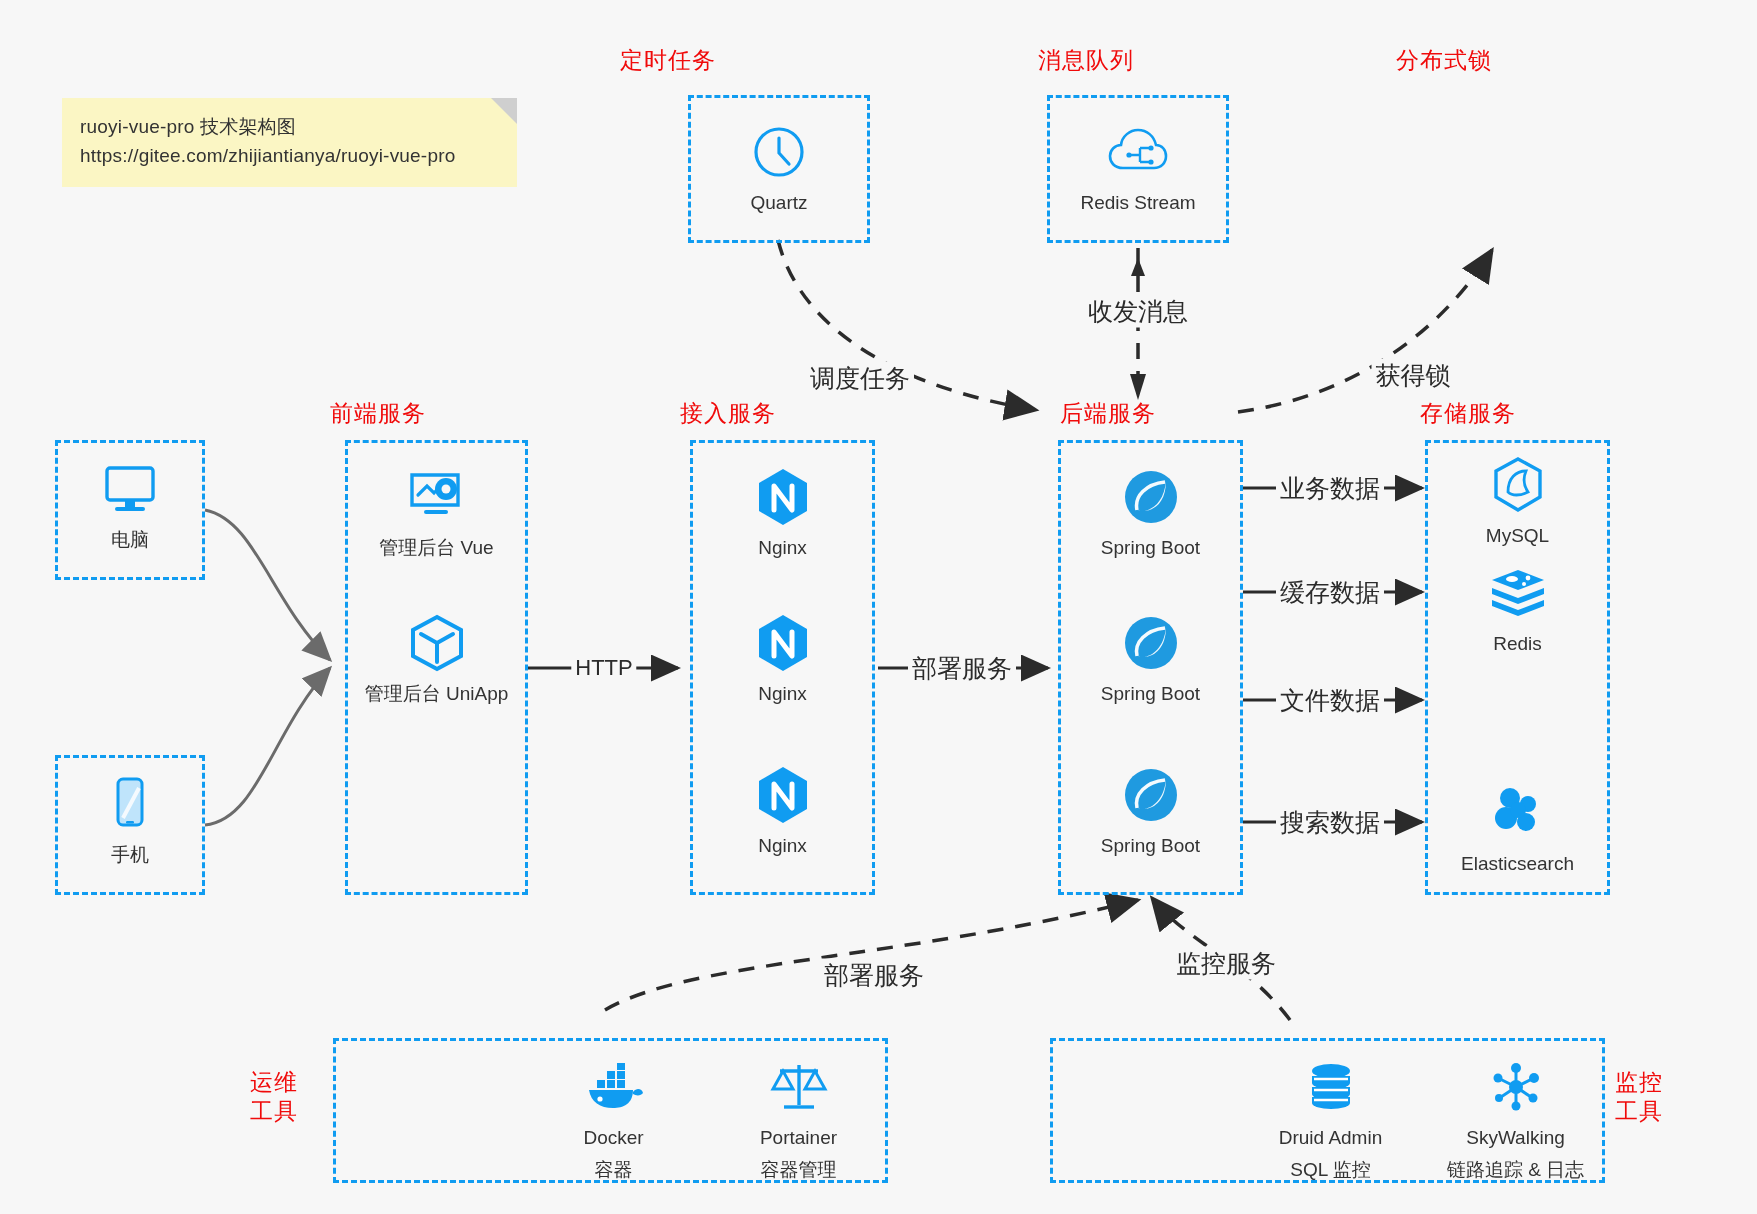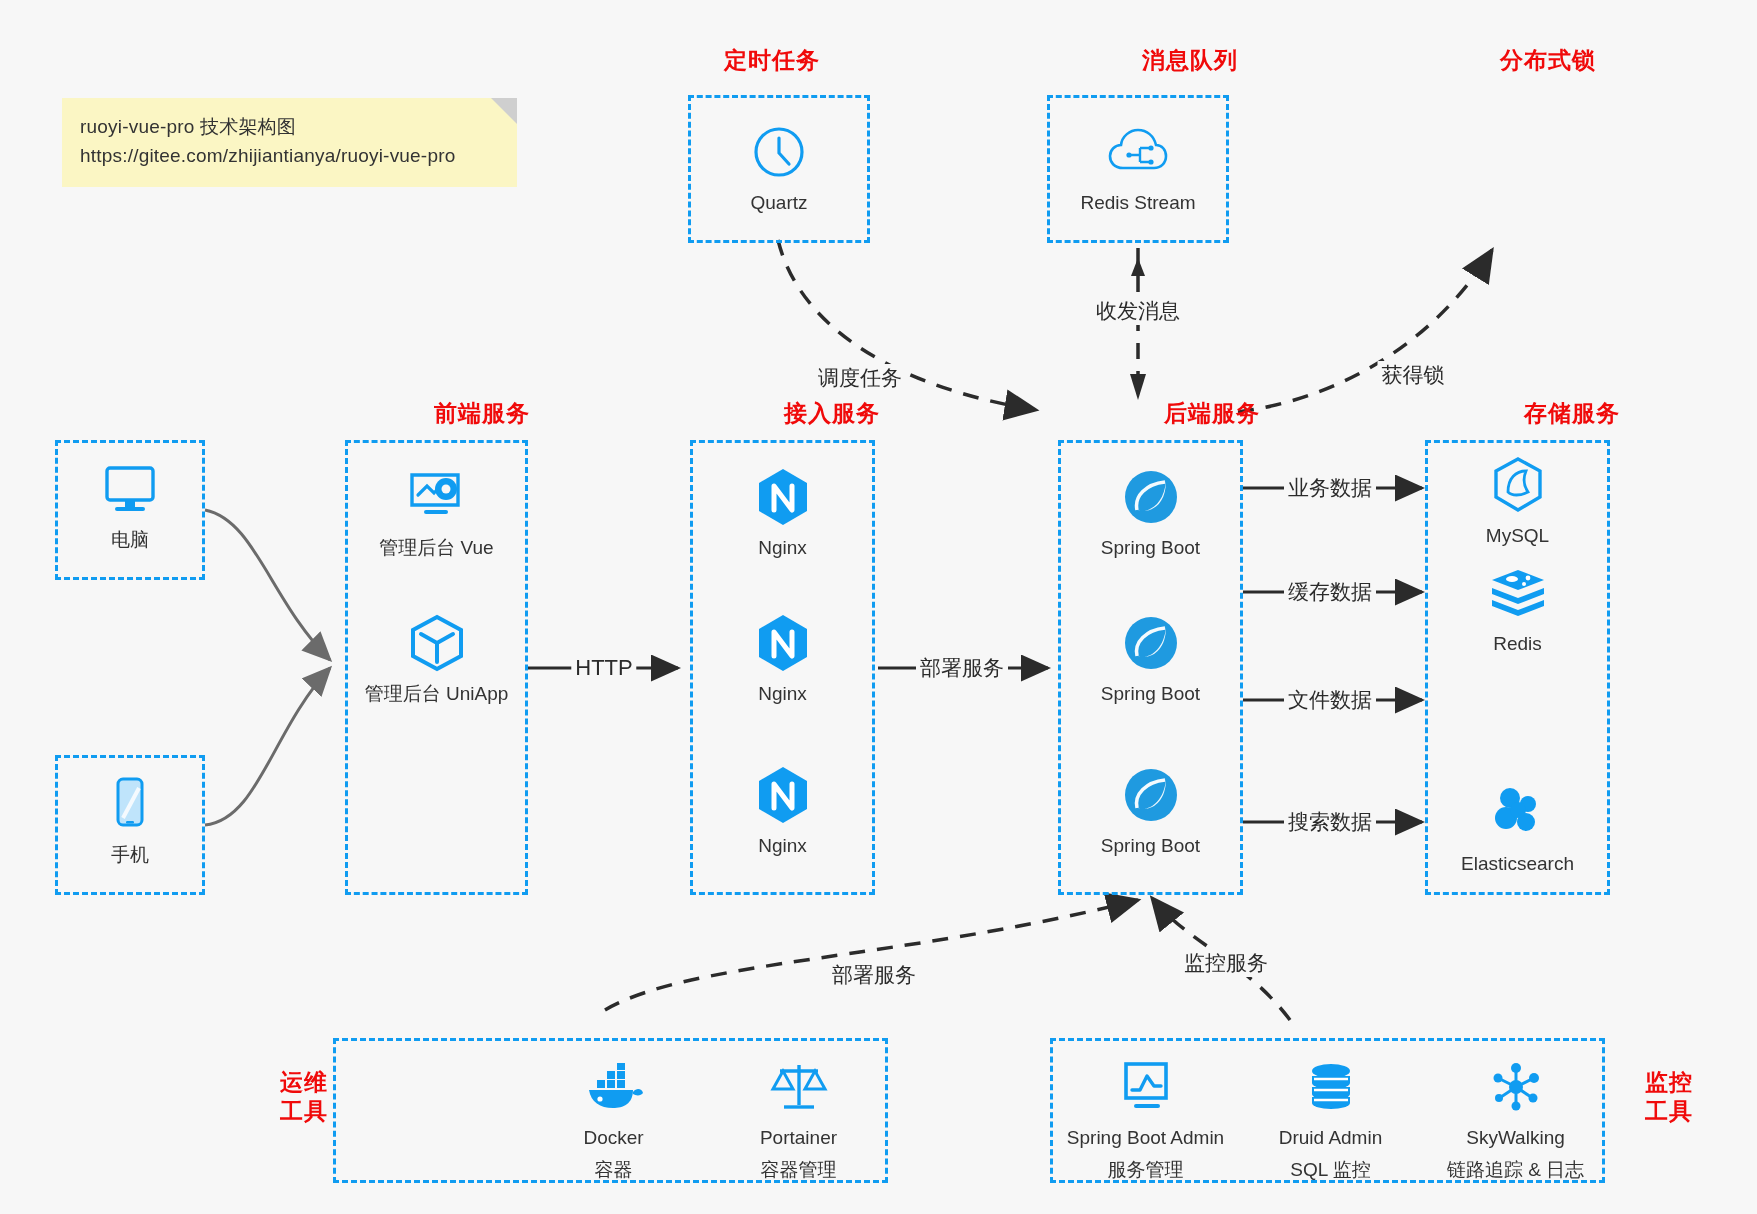--- a/index.html
+++ b/index.html
@@ -20,22 +20,22 @@
     letter-spacing:.2px;
   }
   .note .fold{
     position:absolute;right:0;top:0;width:0;height:0;
     border-left:26px solid transparent;border-top:26px solid #cfcfcf;
   }
   .note div{position:relative;z-index:2;white-space:nowrap;}
 
   
   .ghead{
-    position:absolute;color:#f00a0a;font-weight:bold;font-size:23px;
-    letter-spacing:1px;white-space:nowrap;text-align:right;
+    position:absolute;color:#f00a0a;font-weight:normal;font-size:23px;
+    letter-spacing:1px;white-space:nowrap;text-align:left;
   }
   .ghead.side{line-height:1.25;}
 
   
   .box{
     position:absolute;box-sizing:border-box;
     border:3px dashed #109cf1;background:transparent;
   }
 
   
@@ -44,21 +44,21 @@
     font-size:19px;color:#333;margin-top:6px;line-height:1.35;white-space:nowrap;
   }
   .ico{height:64px;display:flex;align-items:center;justify-content:center;}
   .ico svg{display:block;}
 
   
   .elabel{
     position:absolute;font-size:22px;color:#2b2b2b;background:#f7f7f7;
     padding:0 4px;white-space:nowrap;transform:translate(-50%,-50%);
   }
-  .elabel.cn{font-size:21px;}
+  .elabel.cn{font-size:25px;}
 </style>
 </head>
 <body>
 
 <div id="canvas">
 
   <svg class="wires" viewBox="0 0 1757 1214">
     <defs>
       <marker id="ah" markerWidth="12" markerHeight="12" refX="9" refY="4.5" orient="auto">
         <path d="M0,0 L10,4.5 L0,9 z" fill="#2b2b2b"></path>
@@ -327,31 +327,20 @@
           <path d="M3 28 L13 10 L23 28 Z" fill="none" stroke="#109cf1" stroke-width="3"></path>
           <path d="M35 28 L45 10 L55 28 Z" fill="none" stroke="#109cf1" stroke-width="3"></path>
         </svg>
       </div>
       <div class="cap">Portainer</div>
       <div class="cap">容器管理</div>
     </div>
   </div>
 
   <div class="box" style="left:1050px;top:1038px;width:555px;height:145px;">
-    <div class="node" style="top:14px;width:185px;left:0;">
-      <div class="ico">
-        <svg width="56" height="54" viewBox="0 0 56 54">
-          <rect x="8" y="4" width="40" height="34" fill="none" stroke="#109cf1" stroke-width="3.6"></rect>
-          <path d="M14 30 L22 30 L29 16 L36 26 L43 26" fill="none" stroke="#109cf1" stroke-width="3.4" stroke-linecap="round" stroke-linejoin="round"></path>
-          <rect x="16" y="44" width="26" height="4" rx="2" fill="#109cf1"></rect>
-        </svg>
-      </div>
-      <div class="cap">Spring Boot Admin</div>
-      <div class="cap">服务管理</div>
-    </div>
 
     <div class="node" style="top:14px;width:185px;left:370px;">
       <div class="ico">
         <svg width="56" height="52" viewBox="0 0 56 52">
           <g stroke="#109cf1" stroke-width="3">
             <line x1="28" y1="26" x2="28" y2="8"></line>
               <line x1="28" y1="26" x2="28" y2="44"></line>
             <line x1="28" y1="26" x2="12" y2="18"></line>
               <line x1="28" y1="26" x2="44" y2="18"></line>
             <line x1="28" y1="26" x2="13" y2="36"></line>

